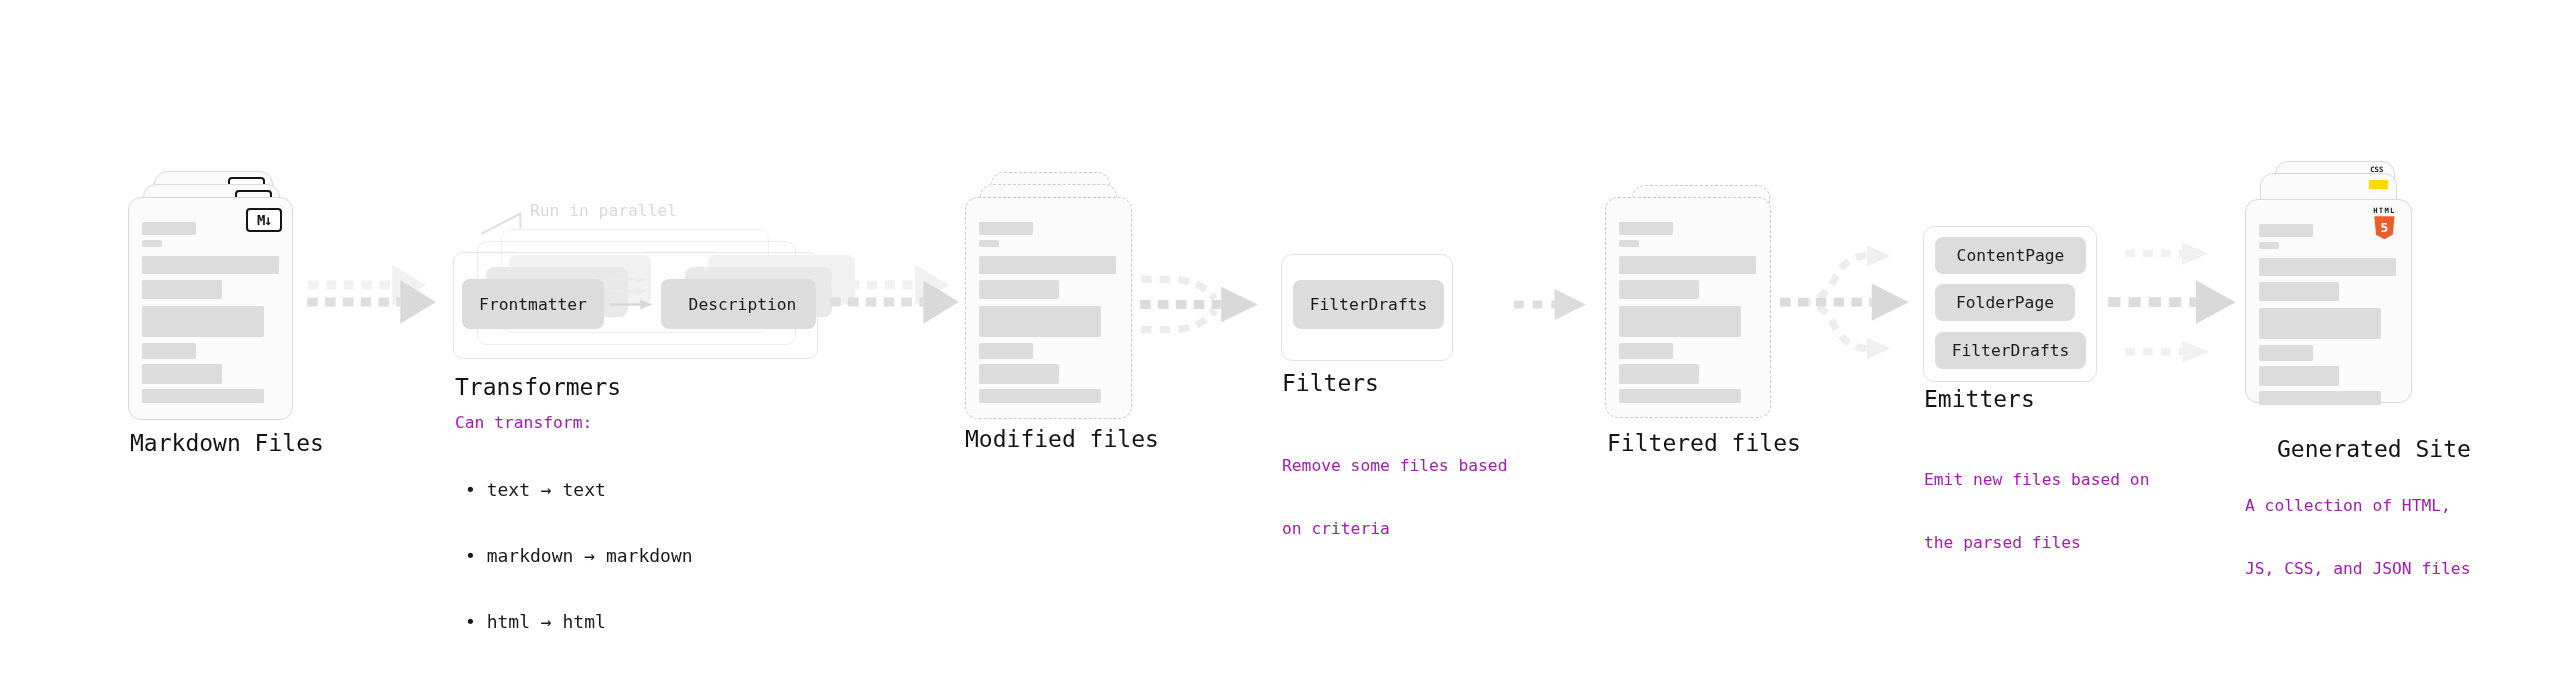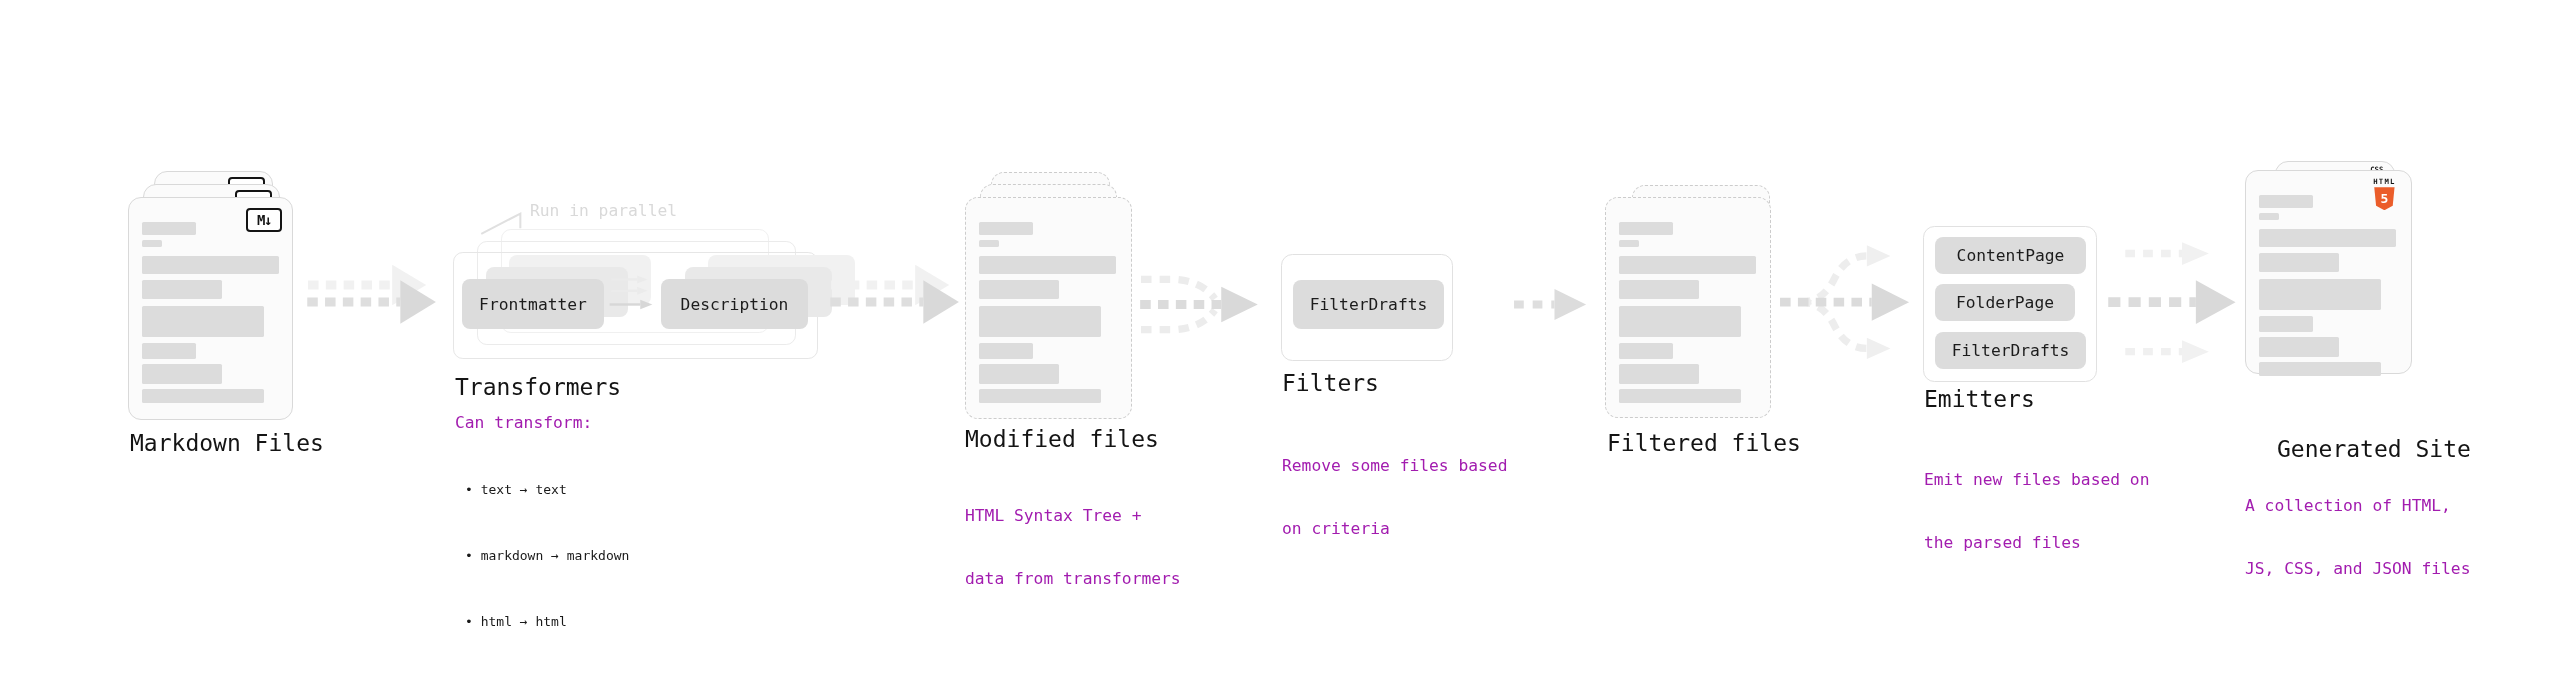--- a/index.html
+++ b/index.html
@@ -45,21 +45,21 @@
   .nodebox.ghost1{background:#e9e9e9;}
   .nodebox.ghost2{background:#f1f1f1;}
   .outline{position:absolute;border:1.6px solid #e6e6e6;border-radius:9.8px;box-sizing:border-box;background:transparent;}
   .outline.filled{background:#ffffff;border-color:#e1e1e1;border-radius:11.4px;}
   .outline.faint1{border-color:#ebebeb;}
   .outline.faint2{border-color:#f0f0f0;}
 
   
   .title{position:absolute;font-size:23px;line-height:24.4px;color:#141414;white-space:pre;}
   .body-text{position:absolute;font-size:16.3px;line-height:21px;color:#a21caf;white-space:pre;}
-  .bullets{position:absolute;font-size:13px;line-height:22px;color:#1a1a1a;white-space:pre;}
+  .bullets{position:absolute;font-size:18px;line-height:22px;color:#1a1a1a;white-space:pre;}
   .muted{position:absolute;font-size:16.3px;color:#d9d9d9;white-space:pre;}
 
   svg.arr{position:absolute;overflow:visible;}
 </style>
 </head>
 <body>
 
 <div id="canvas">
 
   <div class="doc" style="left:154px;top:171px;width:119px;height:65px;">
@@ -117,21 +117,21 @@
     <line x1="4" y1="8" x2="36" y2="8" stroke="#ebebeb" stroke-width="3"></line>
       <polygon points="36,3 49,8 36,13" fill="#ebebeb"></polygon>
     <line x1="4" y1="22" x2="36" y2="22" stroke="#ebebeb" stroke-width="3"></line>
       <polygon points="36,17 49,22 36,27" fill="#ebebeb"></polygon>
     <line x1="2" y1="39" x2="40" y2="39" stroke="#d7d7d7" stroke-width="3"></line>
       <polygon points="40,33 55,39 40,45" fill="#d7d7d7"></polygon>
   </svg>
 
   <div class="nodebox ghost2" style="left:708px;top:255px;width:147px;height:50px;"></div>
   <div class="nodebox ghost1" style="left:685px;top:267px;width:147px;height:50px;"></div>
-  <div class="nodebox" style="left:661px;top:279px;width:147px;height:50px;">
+  <div class="nodebox" style="left:661px;top:279px;width:147px;height:50px;padding-left:8px;">
     <span>Description</span>
   </div>
 
   <div class="title" style="left:455px;top:375px;">Transformers</div>
   <div class="body-text" style="left:455px;top:412px;">Can transform:</div>
   <div class="bullets" style="left:465px;top:435px;">
     <div>• text → text</div>
     <div>• markdown → markdown</div>
     <div>• html → html</div>
   </div>
@@ -153,24 +153,20 @@
         <div class="bar bar-mini"></div>
         <div class="bar bar-w"></div>
       <div class="bar bar-m"></div>
         <div class="bar bar-xl"></div>
         <div class="bar bar-s"></div>
       <div class="bar bar-m2"></div>
         <div class="bar bar-l"></div>
     </div>
   </div>
   <div class="title" style="left:965px;top:427px;">Modified files</div>
-  <div class="body-text" style="left:965px;top:463px;">
-    <div>HTML Syntax Tree +</div>
-    <div>data from transformers</div>
-  </div>
 
   <svg class="arr" style="left:1136px;top:268px;" width="130" height="73" viewBox="0 0 160 90">
     <path d="M6,14 H42 Q80,14 97,38" fill="none" stroke="#ececec" stroke-width="9" stroke-dasharray="13 10"></path>
     <path d="M6,76 H42 Q80,76 97,52" fill="none" stroke="#ececec" stroke-width="9" stroke-dasharray="13 10"></path>
     <line x1="5" y1="45" x2="105" y2="45" stroke="#dbdbdb" stroke-width="11" stroke-dasharray="13 9"></line>
     <polygon points="105,23 150,45 105,67" fill="#d9d9d9"></polygon>
   </svg>
 
   <div class="outline filled" style="left:1281px;top:254px;width:172px;height:107px;"></div>
   <div class="nodebox" style="left:1293px;top:280px;width:151px;height:49px;">
@@ -235,21 +231,21 @@
     <line x1="25" y1="145" x2="95" y2="145" stroke="#f0f0f0" stroke-width="9" stroke-dasharray="12 10"></line>
     <polygon points="95,131 128,145 95,159" fill="#f1f1f1"></polygon>
   </svg>
 
   <div class="doc" style="left:2275px;top:161px;width:120px;height:65px;">
     <div class="css-badge"><span>CSS</span></div>
   </div>
   <div class="doc" style="left:2260px;top:173px;width:137px;height:77px;">
     <div class="js-badge"></div>
   </div>
-  <div class="doc" style="left:2245px;top:170px;width:167px;height:204px;text-decoration:underline;">
+  <div class="doc" style="left:2245px;top:199px;width:167px;height:204px;text-decoration:underline;">
     <div class="html5-logo">
       <div class="html5-word">HTML</div>
       <div class="html5-shield">
           <span>5</span>
         </div>
     </div>
     <div class="bars">
       <div class="bar bar-title"></div>
         <div class="bar bar-mini"></div>
         <div class="bar bar-w"></div>

